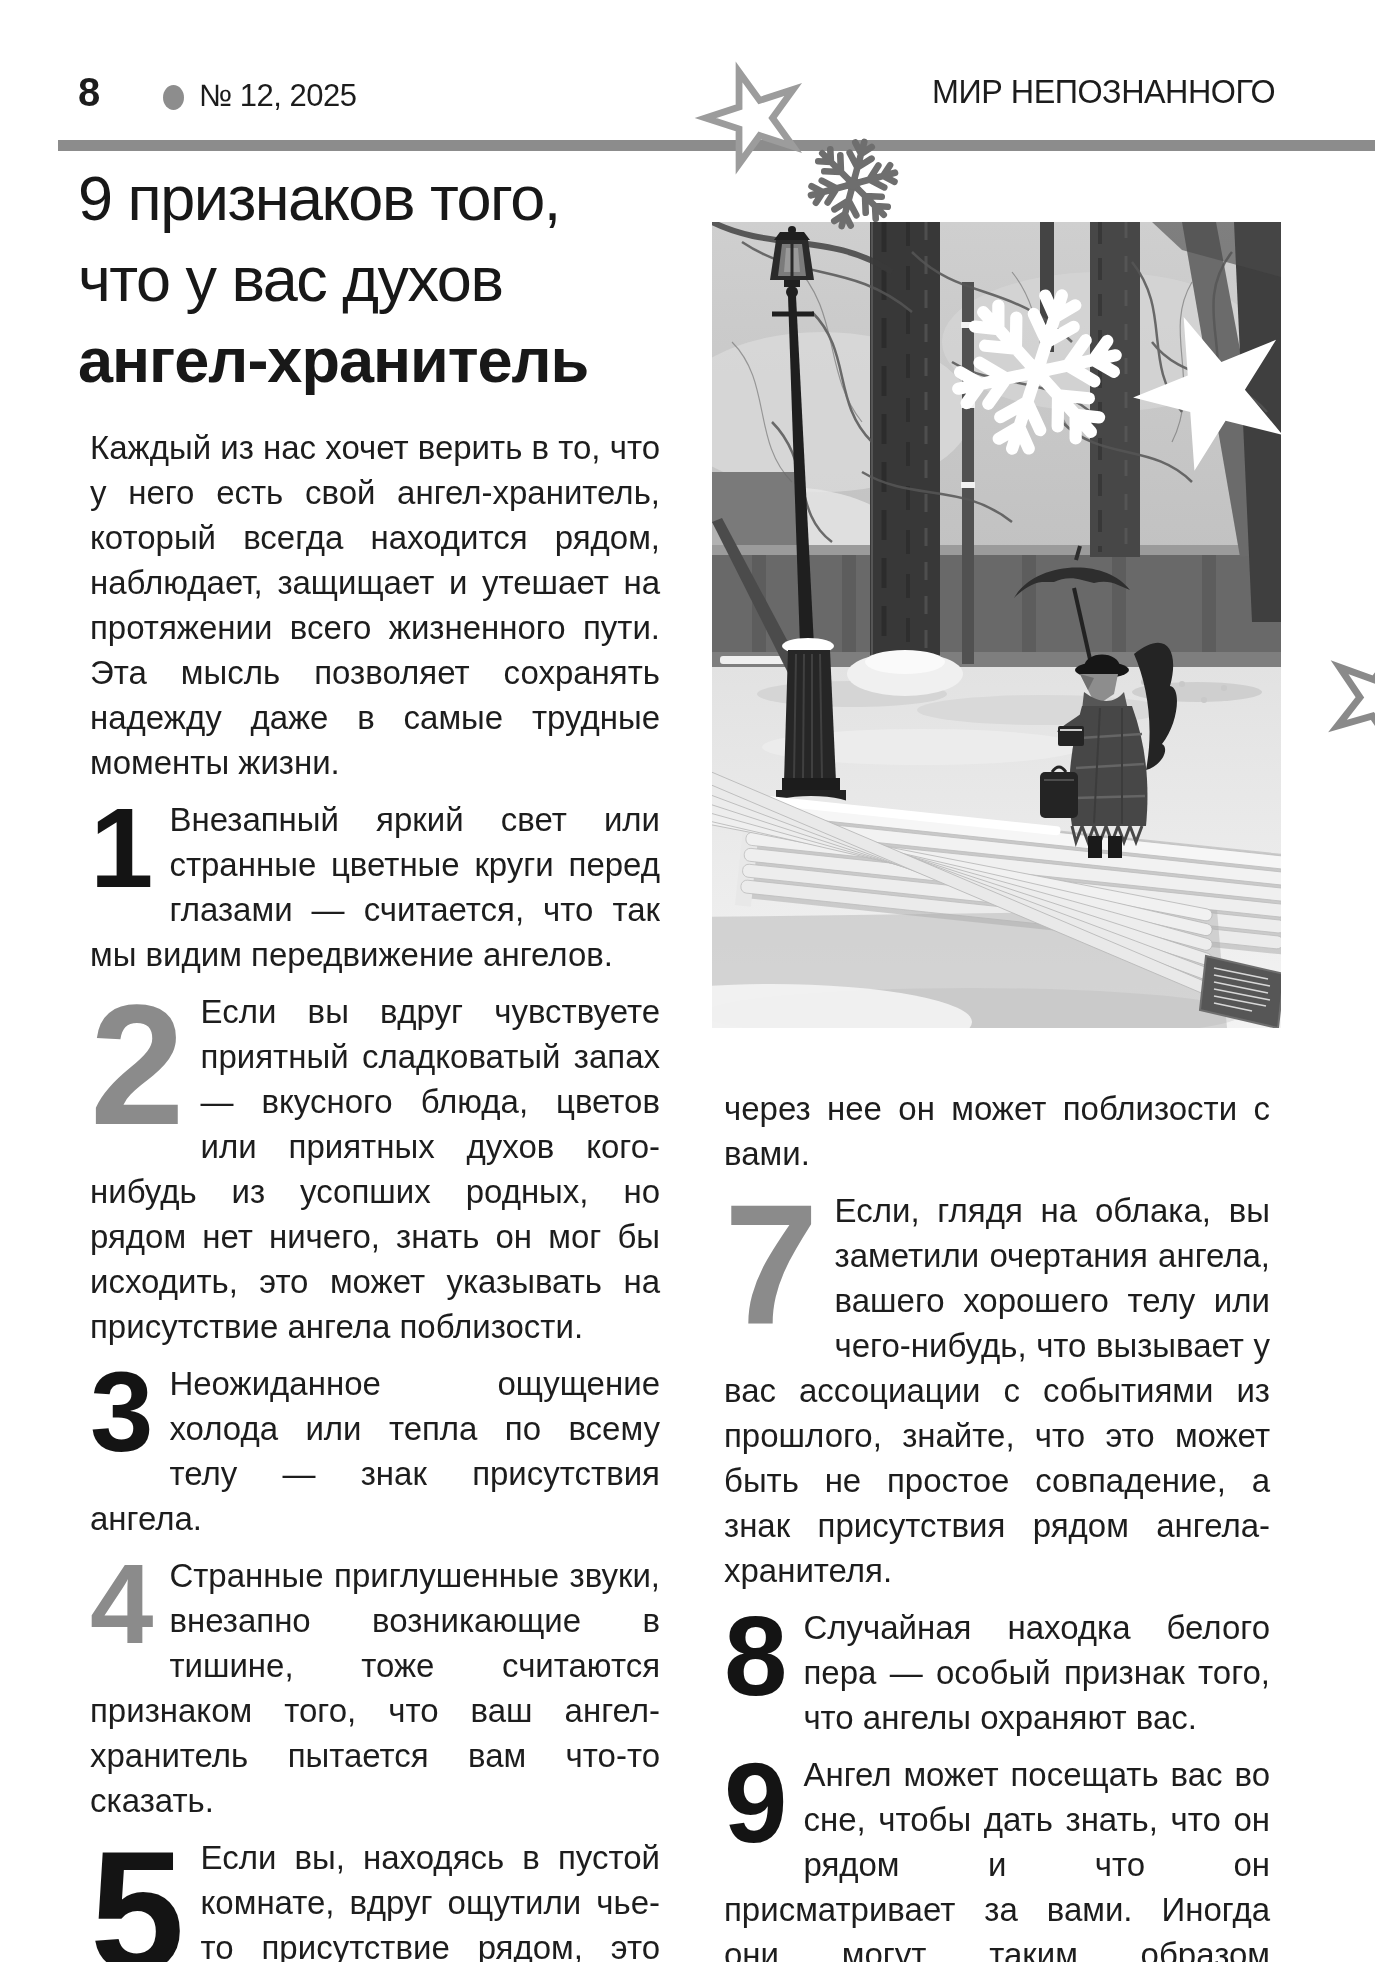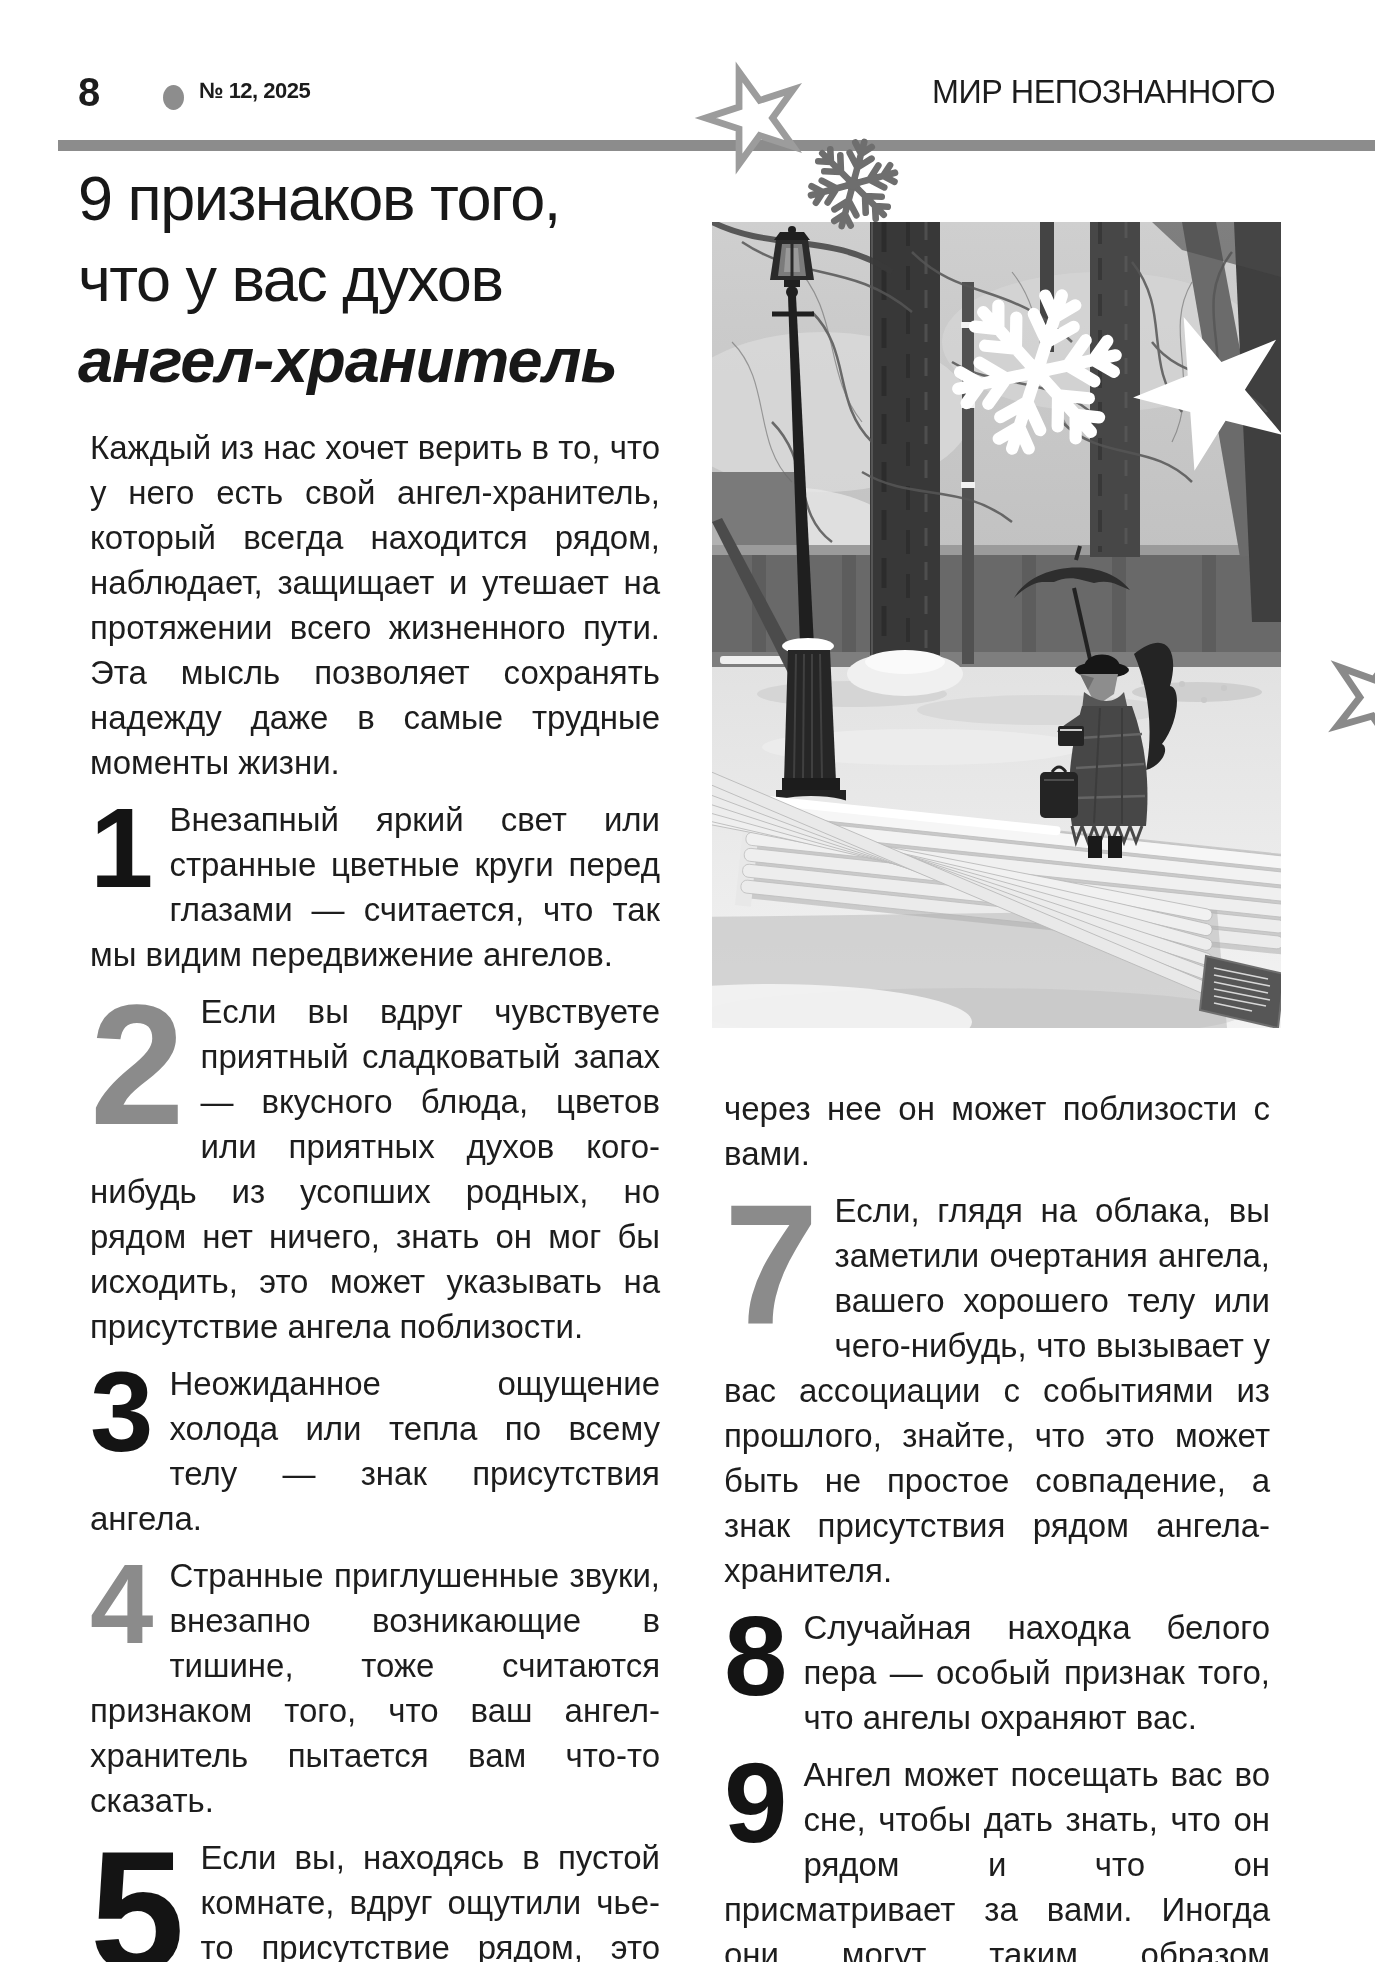--- a/index.html
+++ b/index.html
@@ -5,35 +5,35 @@
   html,body{margin:0;padding:0;}
   body{
     width:1375px;height:1962px;position:relative;background:#ffffff;
     font-family:"Liberation Sans",sans-serif;color:#1c1c1c;overflow:hidden;
   }
   .page{position:absolute;inset:0;overflow:hidden;}
 
   
   .pagenum{position:absolute;left:78px;top:70px;font-size:40px;font-weight:bold;letter-spacing:-1px;}
   .issue-bullet{position:absolute;left:163px;top:85px;width:21px;height:25px;border-radius:50%;background:#8d8d8d;}
-  .issue{position:absolute;left:199px;top:78px;font-size:22px;letter-spacing:-0.5px;font-weight:bold;}
+  .issue{position:absolute;left:199px;top:78px;font-size:31px;letter-spacing:-0.5px;}
   .section{position:absolute;right:100px;top:72px;font-size:34px;letter-spacing:-0.5px;transform:scaleX(.95);transform-origin:right center;}
   .bar{position:absolute;left:58px;right:0;top:140px;height:11px;background:#8c8c8c;}
 
   
   .star-top{position:absolute;left:694px;top:58px;width:120px;height:120px;z-index:5;}
   .flake-top{position:absolute;left:801px;top:132px;width:104px;height:104px;color:#6e6e6e;z-index:6;}
   .star-right{position:absolute;left:1327px;top:646px;width:104px;height:104px;z-index:5;}
 
   
   .left-col{position:absolute;left:78px;top:158px;width:594px;}
   .right-col{position:absolute;left:712px;top:1074px;width:570px;}
 
   .title{margin:0 0 24px 0;font-weight:400;font-size:63px;line-height:81px;letter-spacing:-1.5px;color:#181818;}
-  .title .t-bold{font-weight:bold;letter-spacing:-1px;font-style:italic;}
+  .title .t-bold{font-weight:bold;letter-spacing:-1px;}
   .title span{display:block;}
 
   .body-text{font-size:33px;line-height:45px;text-align:justify;margin:12px;color:#1d1d1d;}
 
   .cap{float:left;font-weight:bold;line-height:.8;margin:5px 16px 0 0;}
   .cap.two{font-size:114px;}
   .cap.three{font-size:170px;margin-top:8px;}
   .cap.black{color:#141414;}
   .cap.gray{color:#8b8b8b;}
 

